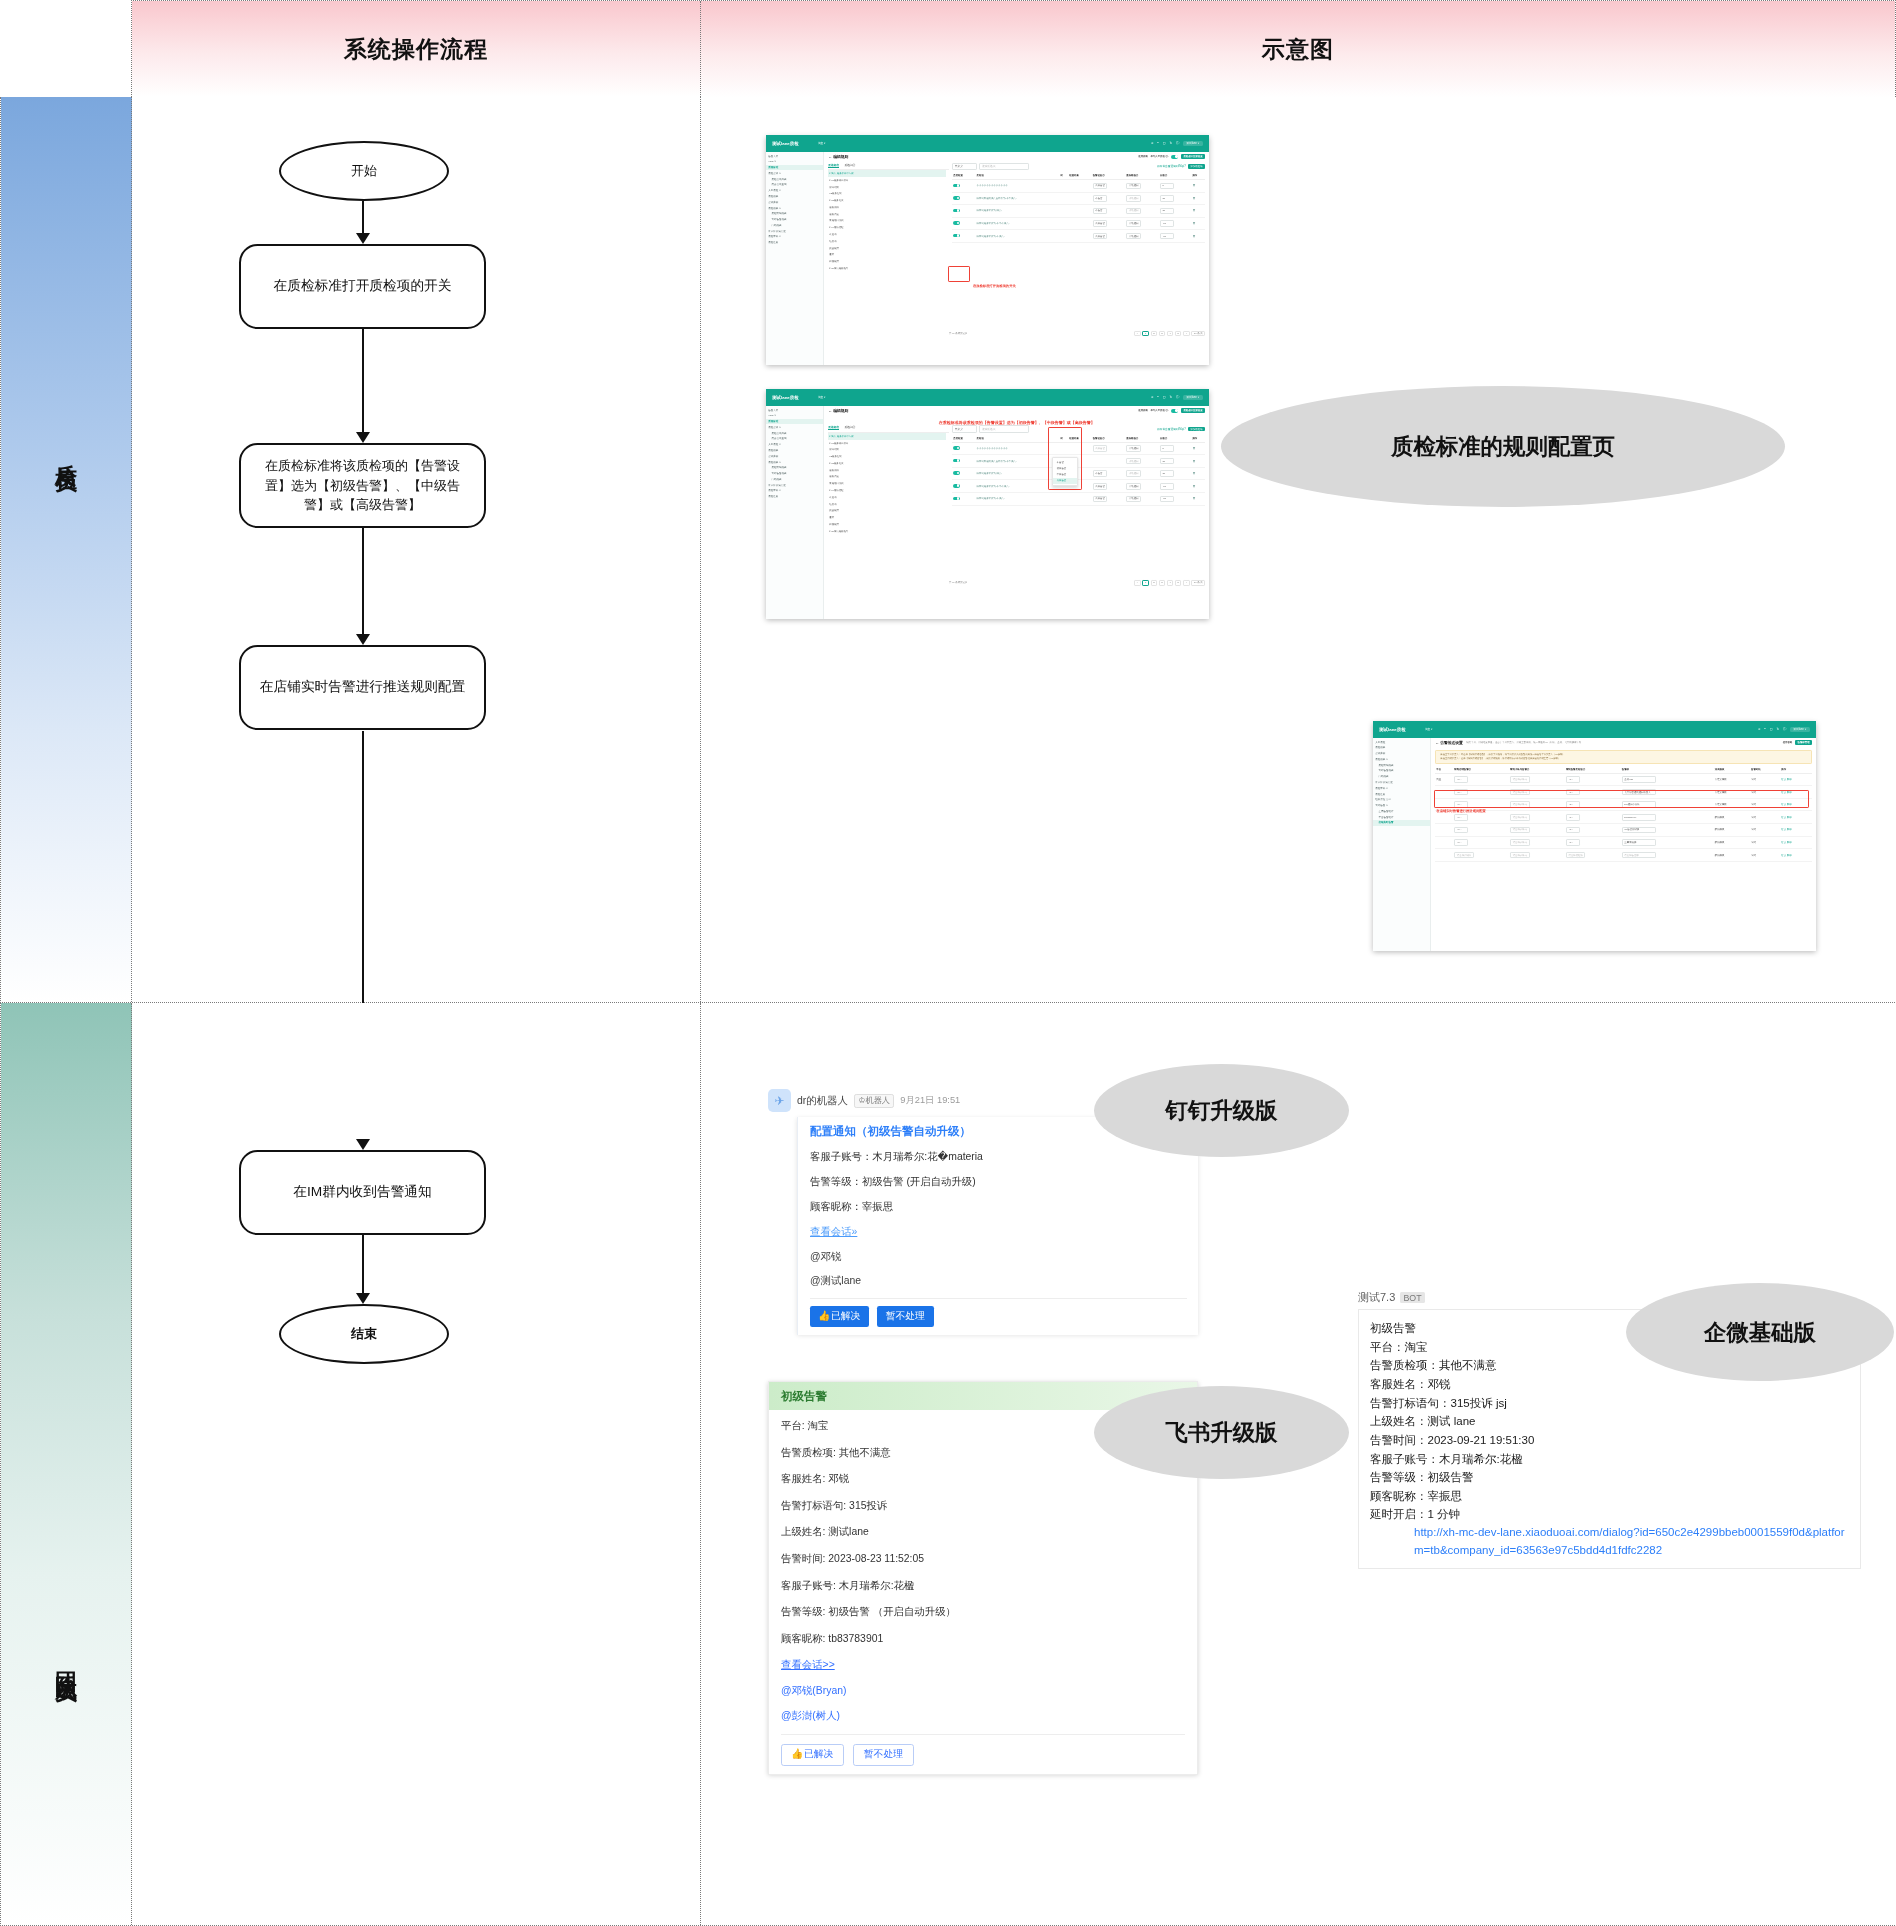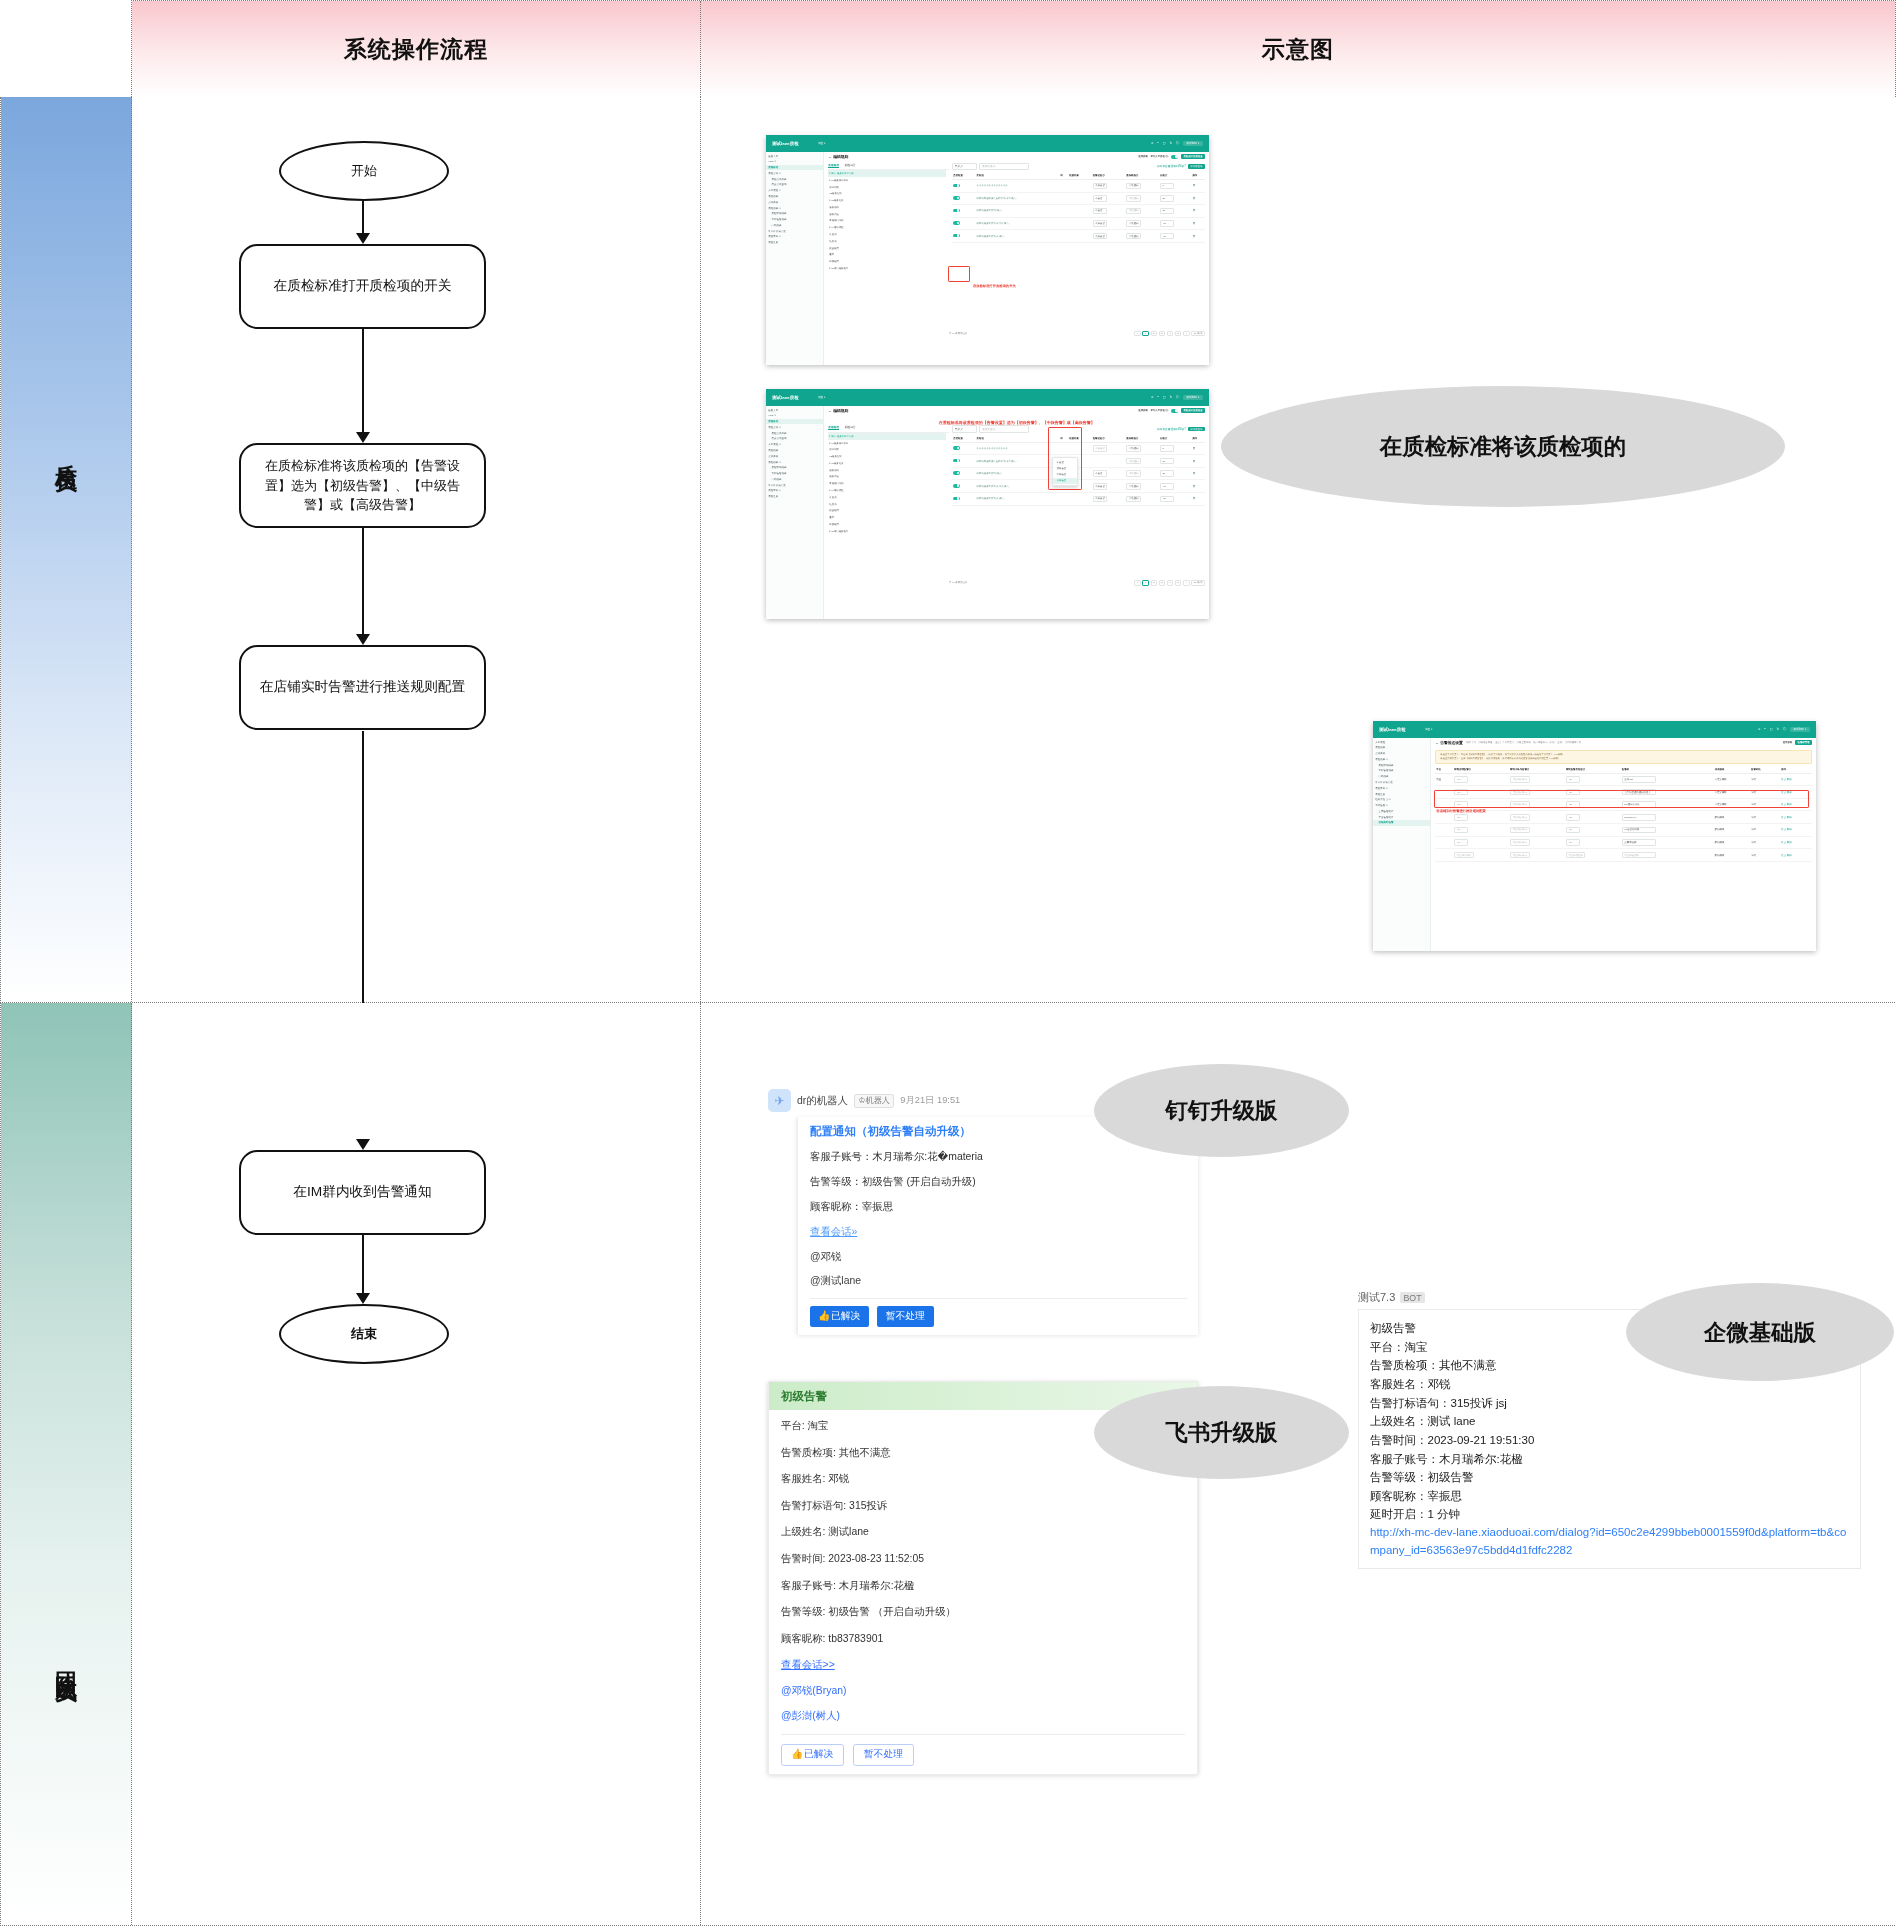--- a/index.html
+++ b/index.html
@@ -186,21 +186,21 @@
   .fs-at { color:#3370ff; font-size:10.4px; margin-bottom:11px;}
   .fs-hr { height:0.5px; background:#ededed; margin:2.2px 0 8.8px 0;}
   .fs-btns { display:flex; gap:8.8px; }
   .fs-btn { border:0.5px solid #b9cdf7; color:#3370ff; background:#fff; font-size:9.8px; border-radius:2.7px; padding:3.8px 9.8px;}
 
   .wc-head { display:flex; align-items:center; gap:4.9px; margin-bottom:4.4px;}
   .wc-name { font-size:11px; color:#5c5c5c;}
   .wc-bot { font-size:8.8px; color:#7a7a7a; background:#e6e6e6; border-radius:1.6px; padding:0.5px 3.3px;}
   .wc-box { background:#fff; border:0.5px solid #e9e9e9; padding:8.8px 9.8px 8.8px 11px; }
   .wc-row { font-size:11.5px; color:#1a1a1a; line-height:1.62; white-space:nowrap;}
-  .wc-url { font-size:11.5px; color:#2d7ff9; line-height:1.55; word-break:break-all; white-space:normal;}
+  .wc-url { font-size:11.5px; color:#2d7ff9; line-height:1.55; word-break:break-all; white-space:normal;margin-left:44px;}
 </style>
 </head>
 <body>
 
 <div id="page">
 
   <div class="hdr-row">
     <div class="hdr-cell left">
       <span class="hdr-title">系统操作流程</span>
     </div>
@@ -566,21 +566,21 @@
                     <span>10 条/页</span>
                   </span>
                 </div>
               </div>
             </div>
           </div>
         </div>
       </div>
 
       <div class="ellipse" style="left:520px; top:289px; width:564px; height:121px; font-size:22.4px;">
-        <span>在质检标准将该质检项的</span>
+        <span>质检标准的规则配置页</span>
       </div>
 
       <div class="shot" style="left:672px; top:624px; width:443px; height:230px;">
         <div class="topbar">
           <span class="brand">测试lane质检</span>
           <span class="plat">淘宝 ▾</span>
           <span class="right">
             <span>⍺</span>
             <span>≡</span>
             <span>◻</span>

